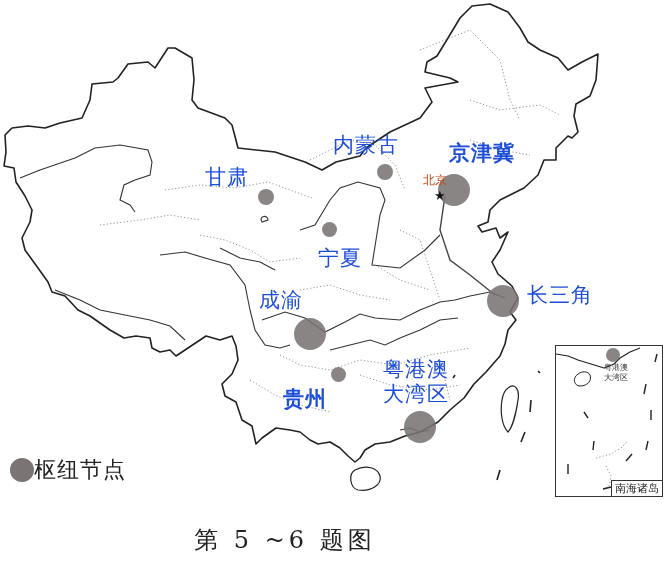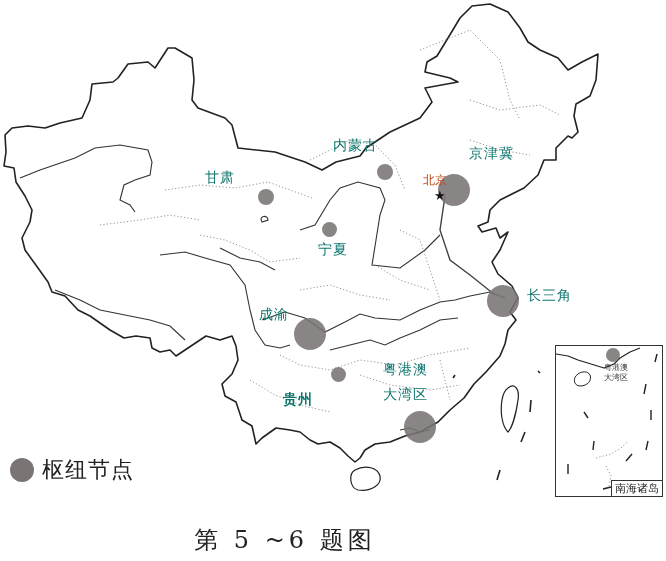--- a/index.html
+++ b/index.html
@@ -7,29 +7,29 @@
          font-family:"DejaVu Serif","Liberation Serif",serif; color:#222; }
   #map { position:absolute; left:0; top:0; width:666px; height:561px; }
   .outline { fill:none; stroke:#222; stroke-width:1.6; stroke-linejoin:round; }
   .prov { fill:none; stroke:#888; stroke-width:0.9; stroke-dasharray:1.2 2.2; }
   .river { fill:none; stroke:#333; stroke-width:1.1; }
   .rail { fill:none; stroke:#444; stroke-width:1.4; }
   .isl { fill:none; stroke:#222; stroke-width:1.2; }
   .dash { stroke:#222; stroke-width:1.6; }
   .node { position:absolute; border-radius:50%; background:#7a7474;
           opacity:0.88; }
-  .label { position:absolute; font-size:14px; line-height:22px; white-space:nowrap;
-           color:#0f766e; letter-spacing:1px; }
+  .label { position:absolute; font-size:21px; line-height:22px; white-space:nowrap;
+           color:#1d4ed8; letter-spacing:1px; }
   .small-label { position:absolute; font-size:12px; color:#c2410c; white-space:nowrap; }
   .inset { position:absolute; left:555px; top:345px; width:106px; height:150px;
            border:1.5px solid #333; background:#fff; }
   .inset-caption { position:absolute; right:0; bottom:0; border-left:1.2px solid #333;
            border-top:1.2px solid #333; font-size:11px; padding:0 3px; background:#fff; }
   .inset-label { position:absolute; font-size:8px; line-height:9px; color:#333; text-align:center; }
-  .legend { position:absolute; left:10px; top:455px; display:flex; align-items:center; gap:8px; }
+  .legend { position:absolute; left:10px; top:455px; display:flex; align-items:center; }
   .legend-dot { width:24px; height:24px; border-radius:50%; background:#7a7474; }
   .legend-text { font-size:22px; letter-spacing:1px; }
   .caption { position:absolute; left:0; width:570px; top:524px; text-align:center;
              font-size:24px; letter-spacing:4px; }
 </style>
 </head>
 <body>
 
 <svg id="map" viewBox="0 0 666 561" xmlns="http://www.w3.org/2000/svg">
 
@@ -98,23 +98,23 @@
 <div class="node" style="left:294px;top:318px;width:32px;height:32px;"></div>
 <div class="node" style="left:331px;top:367px;width:15px;height:15px;"></div>
 <div class="node" style="left:487px;top:285px;width:32px;height:32px;"></div>
 <div class="node" style="left:404px;top:411px;width:32px;height:32px;"></div>
 
 <span style="position:absolute;left:434px;top:188px;font-size:13px;color:#111;">★</span>
 <span class="small-label" style="left:423px;top:172px;">北京</span>
 
 <span class="label" style="left:205px;top:166px;">甘肃</span>
 <span class="label" style="left:333px;top:134px;">内蒙古</span>
-<span class="label" style="left:469px;top:142px;">京津冀</span>
-<span class="label" style="left:318px;top:238px;">宁夏</span>
-<span class="label" style="left:259px;top:289px;margin-top:14px;">成渝</span>
+<span class="label" style="left:449px;top:142px;font-weight:bold;">京津冀</span>
+<span class="label" style="left:318px;top:247px;">宁夏</span>
+<span class="label" style="left:259px;top:289px;">成渝</span>
 <span class="label" style="left:527px;top:284px;">长三角</span>
 <span class="label" style="left:283px;top:388px;font-weight:bold;">贵州</span>
 <span class="label" style="left:383px;top:358px;">粤港澳</span>
 <span class="label" style="left:383px;top:383px;">大湾区</span>
 
 <div class="inset">
   <svg width="106" height="150" viewBox="0 0 106 150" style="position:absolute;left:0;top:0;">
     <path class="outline" style="stroke-width:1.2" d="M 0,8 L 12,10 L 22,14 L 35,18 L 48,22 L 58,18 L 64,12 L 74,6 L 84,2"></path>
     <path class="isl" style="stroke-width:1" d="M 22,28 C 16,32 18,40 24,40 C 32,40 36,34 34,29 C 32,25 26,25 22,28 Z"></path>
     <line class="dash" x1="101" y1="8" x2="99" y2="16" style="stroke-width:1.4"></line>

